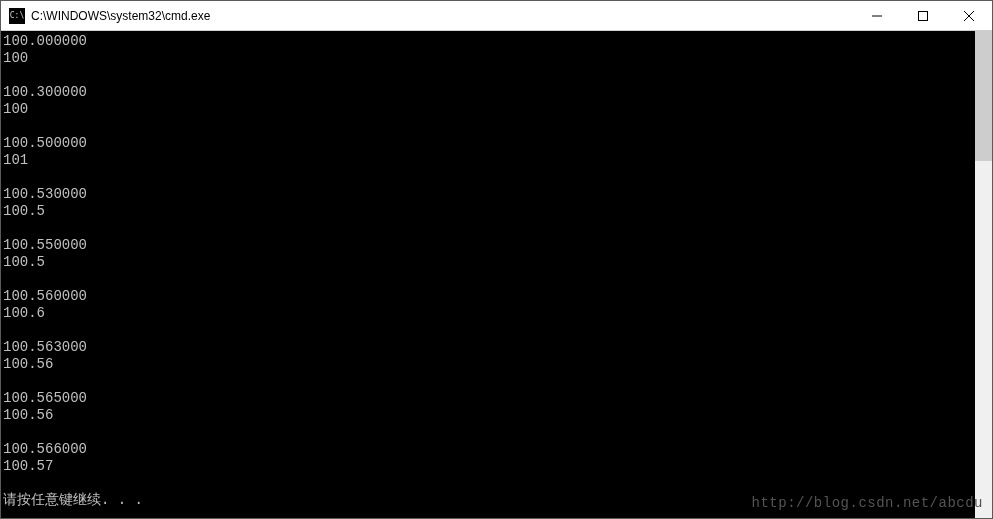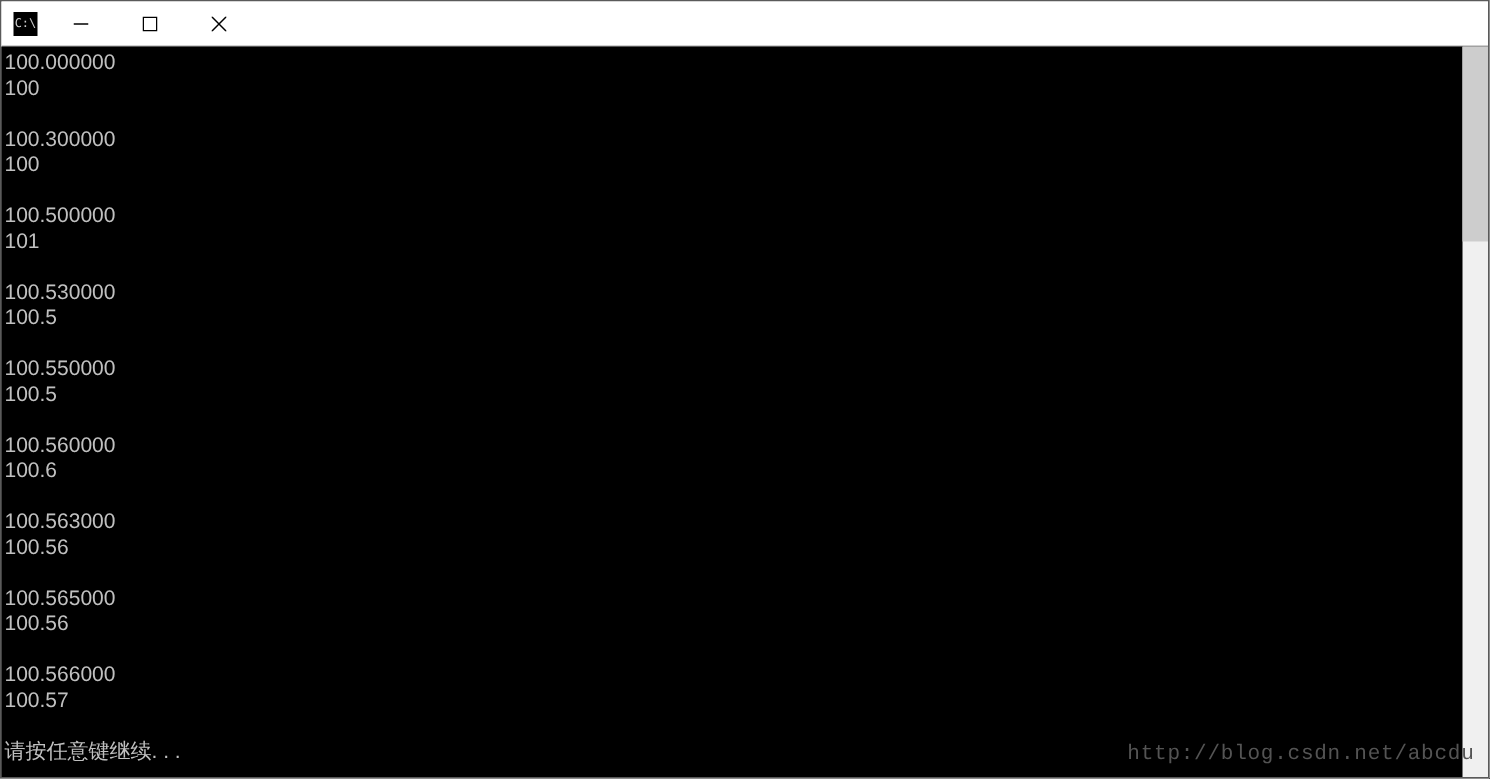--- a/index.html
+++ b/index.html
@@ -70,21 +70,21 @@
     .content-area {
       flex: 1;
       display: flex;
       background: #000;
       overflow: hidden;
     }
     .terminal {
       flex: 1;
       background: #000;
       color: #c0c0c0;
-      font-family: Liberation Sans, sans-serif;
+      font-family: Liberation Mono, monospace;
       font-size: 14px;
       line-height: 17px;
       padding: 2px 0 0 2px;
       white-space: pre;
       overflow: hidden;
     }
     .scrollbar {
       width: 17px;
       background: #f0f0f0;
       position: relative;
@@ -108,20 +108,21 @@
       letter-spacing: 0.5px;
       pointer-events: none;
     }
   </style>
 </head>
 <body>
 
 <div class="window">
   <div class="titlebar">
     <div class="titlebar-icon">C:\</div>
+    <div class="titlebar-title">C:\WINDOWS\system32\cmd.exe</div>
     <div class="titlebar-buttons">
       <div class="titlebar-btn">
         <svg viewBox="0 0 10 10">
             <line x1="0" y1="5" x2="10" y2="5" stroke="currentColor" stroke-width="1"></line>
           </svg>
       </div>
       <div class="titlebar-btn">
         <svg viewBox="0 0 10 10">
             <rect x="0.5" y="0.5" width="9" height="9" fill="none" stroke="currentColor" stroke-width="1"></rect>
           </svg>

